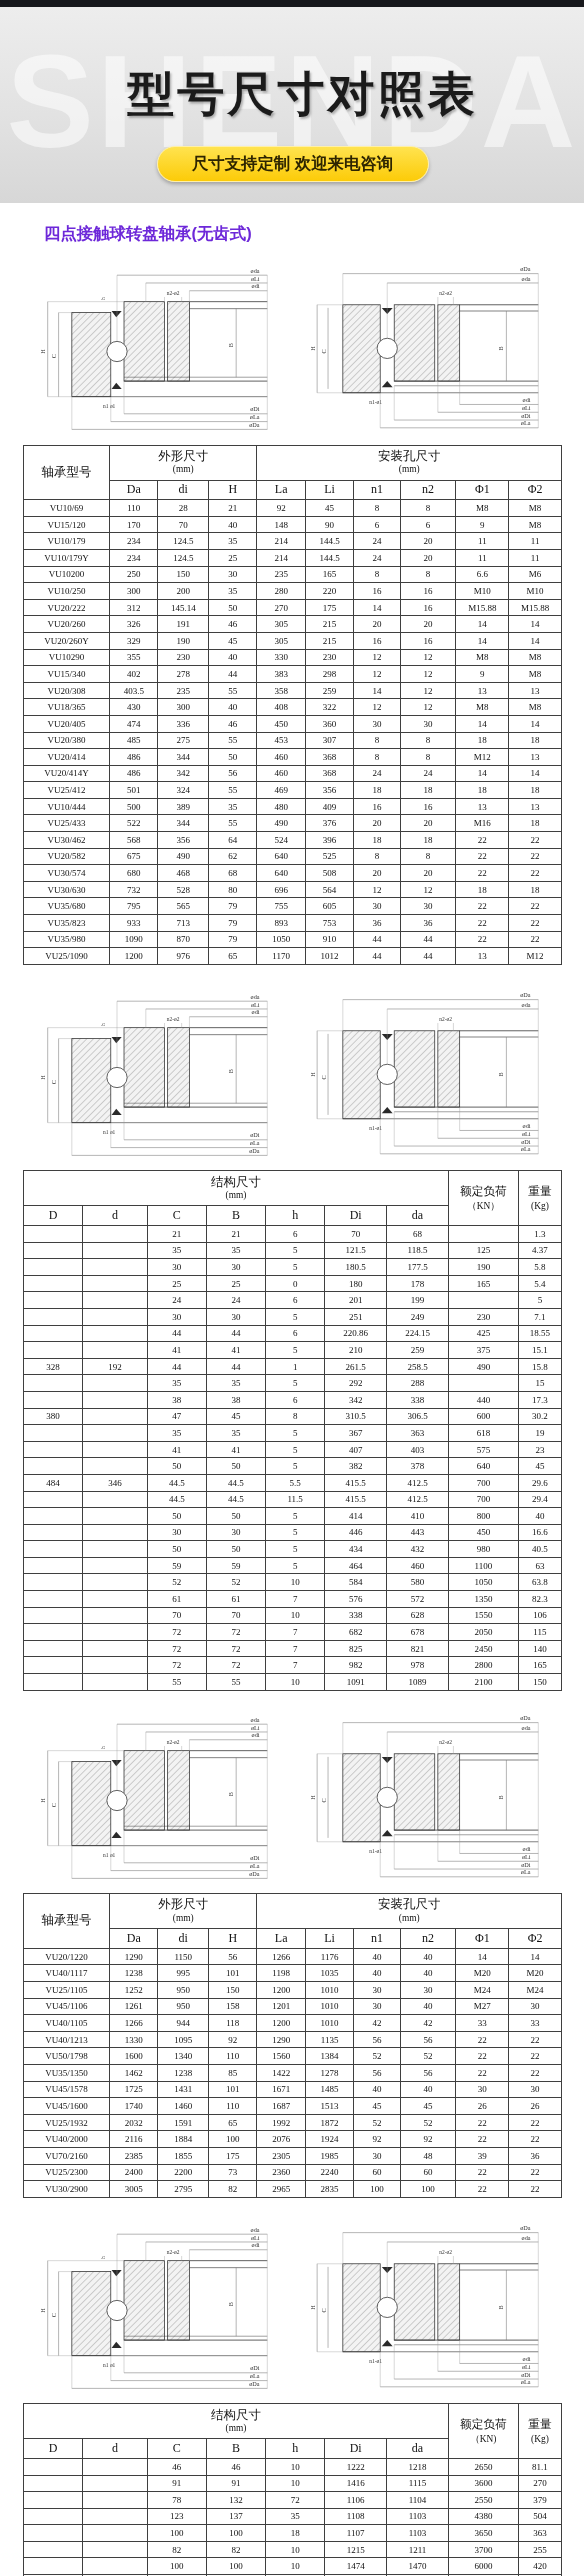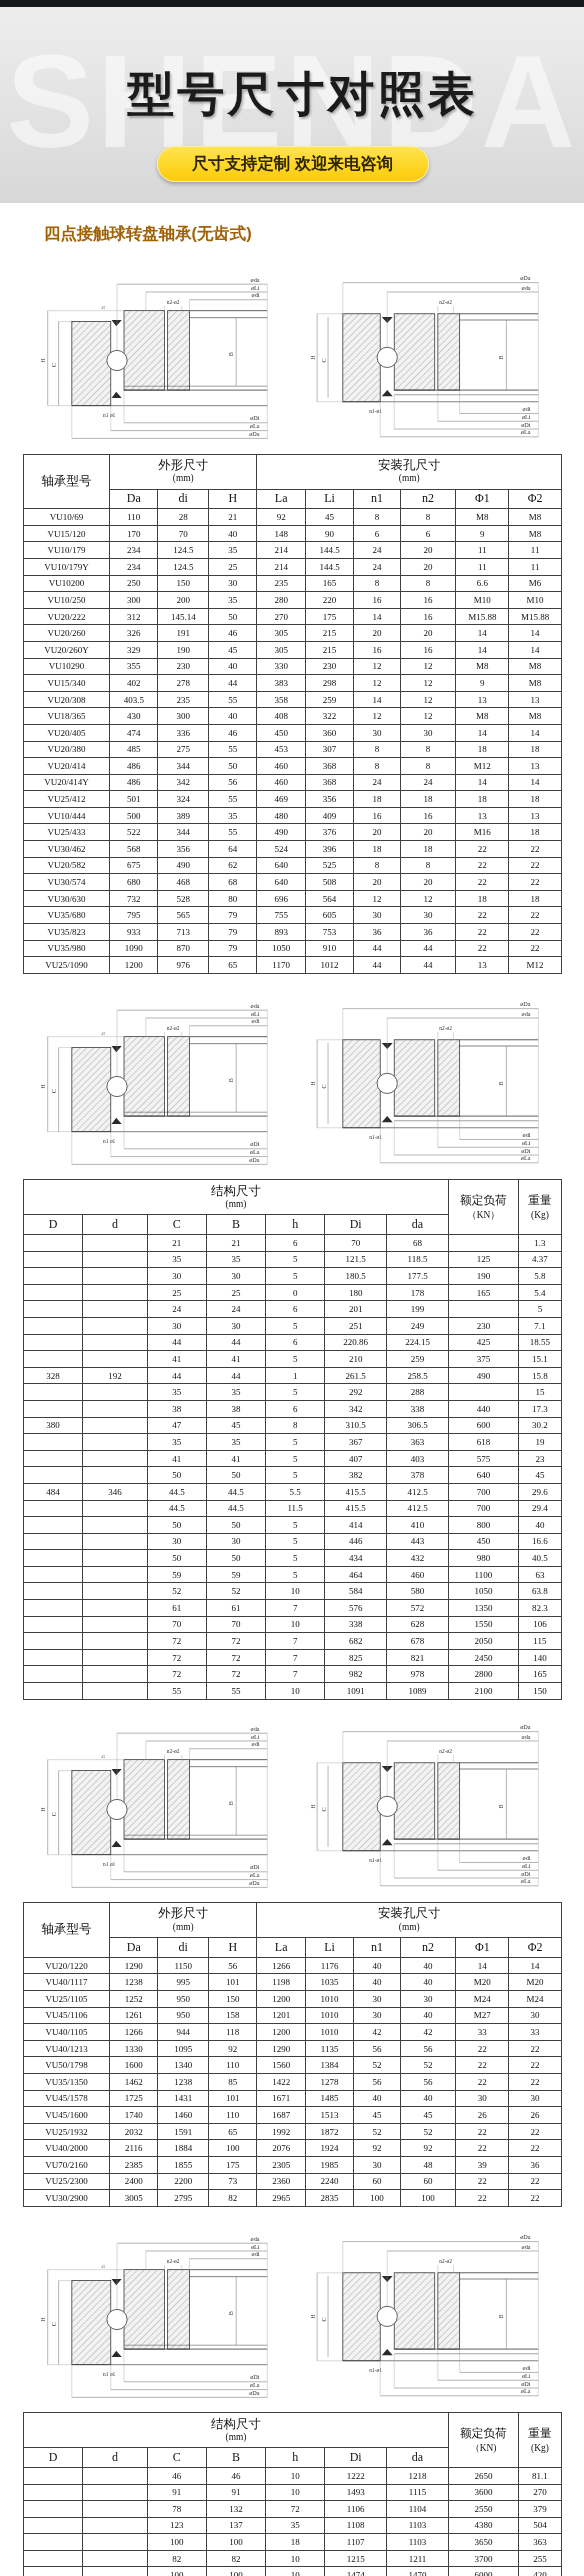--- a/index.html
+++ b/index.html
@@ -2,21 +2,21 @@
 <html style="font-size:12.5px"><head>
 <meta charset="utf-8">
 <style>
   html,body{margin:0;padding:0;background:#ffffff;}
   body{width:585px;font-family:"Liberation Serif",serif;color:#111;}
   .top-strip{height:7px;background:#17181c;}
   .hero{position:relative;height:196px;background:linear-gradient(180deg,#ededed 0%,#e2e2e2 55%,#d7d7d7 100%);overflow:hidden;}
   .watermark{position:absolute;top:50%;left:50%;transform:translate(-50%,-52%);font-family:"Liberation Sans",sans-serif;font-weight:bold;font-size:131px;letter-spacing:3.1px;color:rgba(255,255,255,0.55);white-space:nowrap;user-select:none;}
   .hero-title{position:relative;text-align:center;padding-top:56px;font-size:47px;font-weight:900;color:#1b1b1b;font-family:"Liberation Sans",sans-serif;letter-spacing:3.1px;text-shadow:1.6px 2.3px 2.3px rgba(0,0,0,0.28);padding-left:20px;}
   .hero-badge{position:relative;margin:20px auto 16px;width:270px;background:linear-gradient(180deg,#ffe34f 0%,#fccb08 100%);border:1.6px solid #fff0a8;border-radius:20px;padding:6.2px 0;text-align:center;font-size:16.4px;font-weight:bold;color:#2e2500;font-family:"Liberation Sans",sans-serif;box-shadow:0 2.3px 3.9px rgba(0,0,0,0.25);}
-  .section-title{margin:20px 0 17px 44px;font-size:16.4px;font-weight:bold;color:#a16207;font-family:"Liberation Sans",sans-serif;}
+  .section-title{margin:20px 0 8px 44px;font-size:16.4px;font-weight:bold;color:#6d28d9;font-family:"Liberation Sans",sans-serif;}
   .drawing-pair{display:flex;justify-content:center;gap:14px;padding:11px 0 12.5px;}
   .drawing-pair svg text{font-family:"Liberation Serif",serif;fill:#333;}
   .spec-table{width:539px;margin:0 auto;border-collapse:collapse;table-layout:fixed;}
   .spec-table th,.spec-table td{border:0.8px solid #3f3f3f;text-align:center;padding:0;font-weight:normal;overflow:hidden;white-space:nowrap;}
   .spec-table{border:1.2px solid #2c2c2c;}
   .group-th{font-size:12.5px;height:34px;line-height:1.25;}
   .group-th .unit{font-size:9.4px;}
   .model-th{font-size:12.5px;}
   .sub-th{font-size:12px;height:18.7px;}
   .two-line-th{font-size:11.7px;line-height:1.3;}
@@ -1484,21 +1484,21 @@
         <td>1218</td>
         <td>2650</td>
         <td>81.1</td>
       </tr>
       <tr>
         <td></td>
         <td></td>
         <td>91</td>
         <td>91</td>
         <td>10</td>
-        <td>1493</td>
+        <td>1416</td>
         <td>1115</td>
         <td>3600</td>
         <td>270</td>
       </tr>
       <tr>
         <td></td>
         <td></td>
         <td>78</td>
         <td>132</td>
         <td>72</td>

